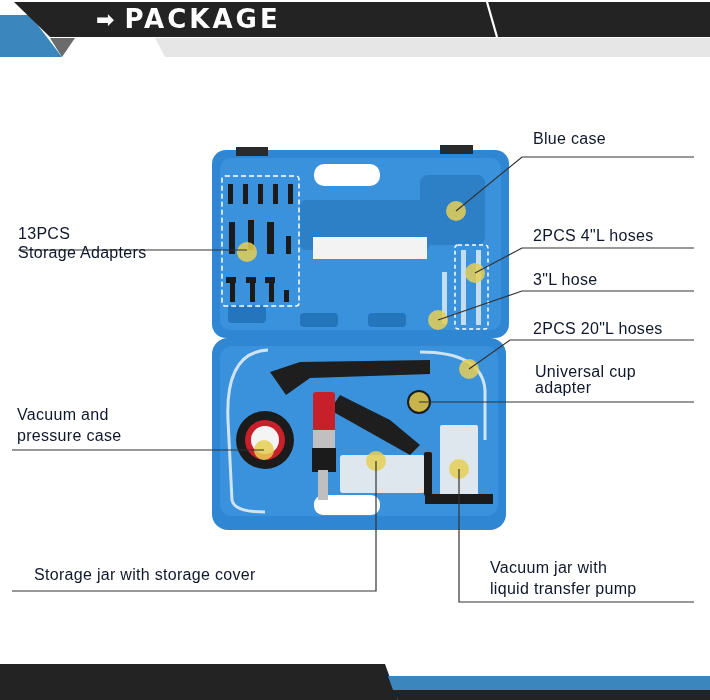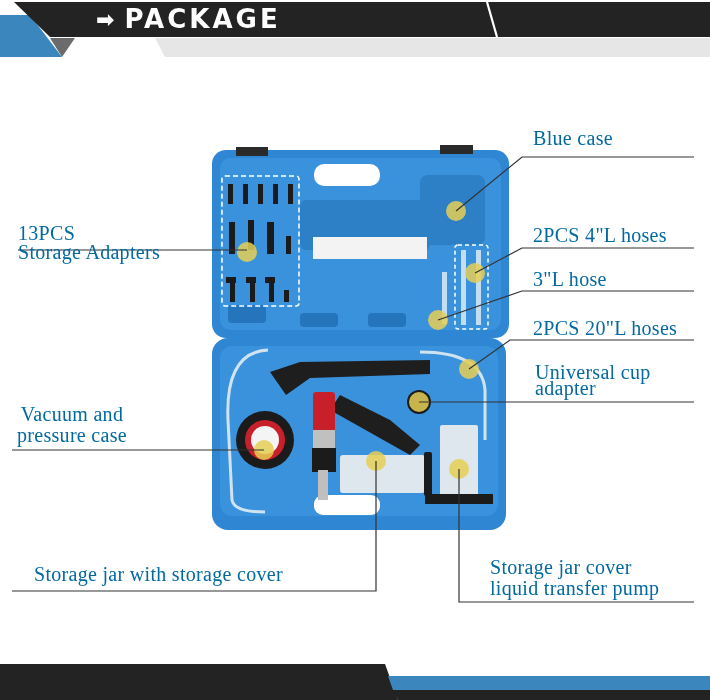--- a/index.html
+++ b/index.html
@@ -20,22 +20,22 @@
     
     .ftr { position: absolute; left: 0; top: 664px; width: 710px; height: 36px; }
     .ftr svg { position: absolute; left: 0; top: 0; }
 
     
     .product { position: absolute; left: 0; top: 0; width: 710px; height: 700px; }
     .product svg { position: absolute; left: 0; top: 0; }
 
     
     .label {
-      position: absolute; font-family: Liberation Serif, serif;
-      font-size: 20px; line-height: 19px; color: #0369a1; white-space: nowrap;
+      position: absolute; font-family: Liberation Sans, sans-serif;
+      font-size: 16px; line-height: 19px; color: #0f172a; white-space: nowrap;
       letter-spacing: 0.3px;
     }
     .label-line { display: block; }
   </style>
 </head>
 <body>
 
 <div class="hdr">
   <svg width="710" height="60" viewBox="0 0 710 60">
     <polygon points="0,57 710,57 710,38 155,38 165,57" fill="#e6e6e6"></polygon>
@@ -159,29 +159,29 @@
 <div class="label" style="left:533px; top:270px;">
   <span class="label-line">3"L hose</span>
 </div>
 <div class="label" style="left:533px; top:319px;">
   <span class="label-line">2PCS 20"L hoses</span>
 </div>
 <div class="label" style="left:535px; top:364px; line-height:16px;">
   <span class="label-line">Universal cup</span>
   <span class="label-line">adapter</span>
 </div>
-<div class="label" style="left:17px; top:404px; line-height:21px;text-align:center;">
+<div class="label" style="left:17px; top:404px; line-height:21px;">
   <span class="label-line">Vacuum and</span>
   <span class="label-line">pressure case</span>
 </div>
 <div class="label" style="left:34px; top:565px;text-align:center;">
   <span class="label-line">Storage jar with storage cover</span>
 </div>
 <div class="label" style="left:490px; top:557px; line-height:21px;">
-  <span class="label-line">Storage jar cover</span>
+  <span class="label-line">Vacuum jar with</span>
   <span class="label-line">liquid transfer pump</span>
 </div>
 
 <div class="ftr">
   <svg width="710" height="36" viewBox="0 0 710 36">
     <polygon points="0,0 385,0 398,36 0,36" fill="#232323"></polygon>
     <polygon points="388,12 710,12 710,26 393,26" fill="#3b87bd"></polygon>
     <polygon points="393,26 710,26 710,36 398,36" fill="#232323"></polygon>
   </svg>
 </div>

